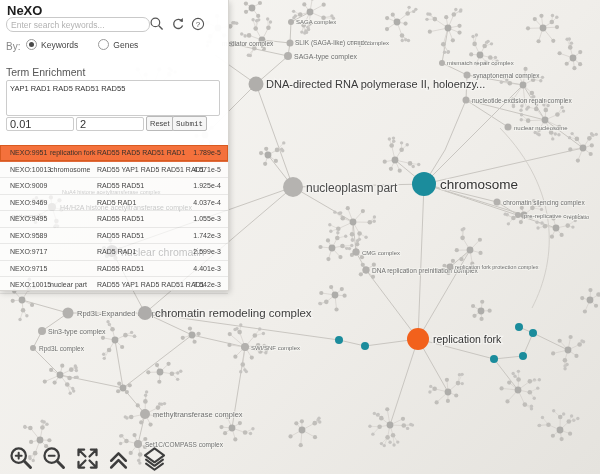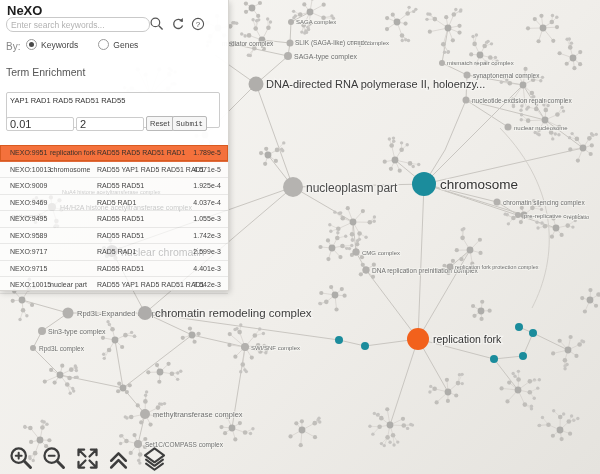--- a/index.html
+++ b/index.html
@@ -23,21 +23,21 @@
   .icon-btn svg{display:block;}
   .by-label{position:absolute;left:6px;top:41px;font-size:10px;color:#888;}
   .radio-row{position:absolute;left:26px;top:39px;display:flex;gap:20px;}
   .radio-wrap{display:flex;align-items:center;gap:4px;cursor:pointer;text-align:center;}
   .radio-dot{position:relative;width:9px;height:9px;border:1px solid #9a9a9a;border-radius:50%;background:#fff;display:inline-block;}
   .radio-dot.checked::after{content:'';position:absolute;left:2px;top:2px;right:2px;bottom:2px;background:#4a4a4a;border-radius:50%;}
   .radio-label{font-size:8.5px;color:#444;}
   .te-heading{position:absolute;left:6px;top:66px;font-size:10.5px;color:#555;}
   .gene-area{position:absolute;left:6px;top:80px;width:206px;height:28px;resize:none;
          border:1px solid #cccccc;border-radius:2px;background:#fff;color:#333;
-         font-size:7.5px;font-family:"Liberation Sans",sans-serif;padding:3px;margin-top:12px;}
+         font-size:7.5px;font-family:"Liberation Sans",sans-serif;padding:3px;}
   .num-input{position:absolute;top:117px;height:12px;width:60px;border:1px solid #cccccc;border-radius:2px;
          font-size:11px;padding:0 3px;color:#333;background:#fff;}
   .num-p{left:6px;} .num-d{left:76px;}
   .mini-btn{position:absolute;top:116px;height:15px;font-size:7.5px;color:#444;
          border:1px solid #b9b9b9;border-radius:2px;background:#f6f6f6;padding:0 3px;cursor:pointer;}
   .btn-reset{left:146px;} .btn-submit{left:172px;font-family:Liberation Mono, monospace;}
 
   
   .rtable{position:absolute;left:0;top:145px;right:0;}
   .rrow{position:relative;height:15.5px;border-bottom:1px solid rgba(60,60,60,0.10);

